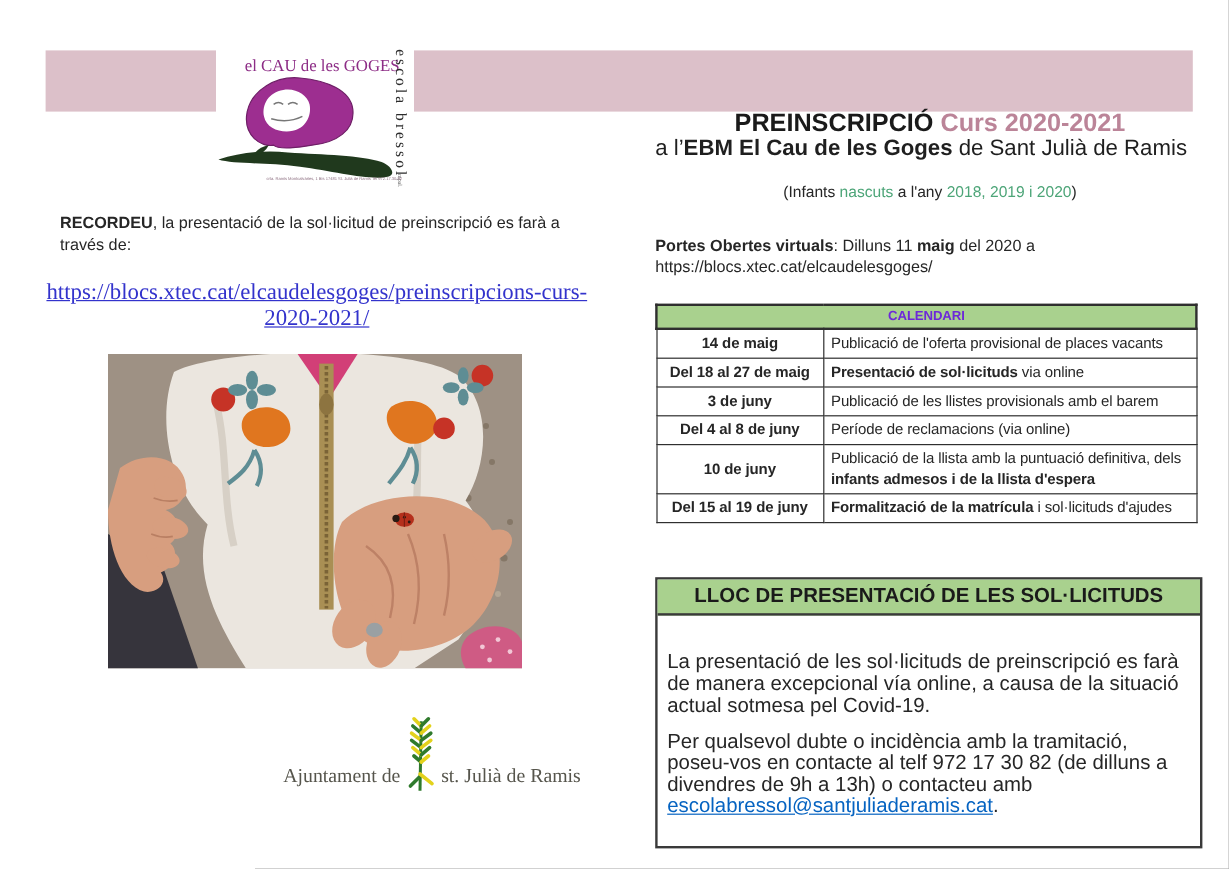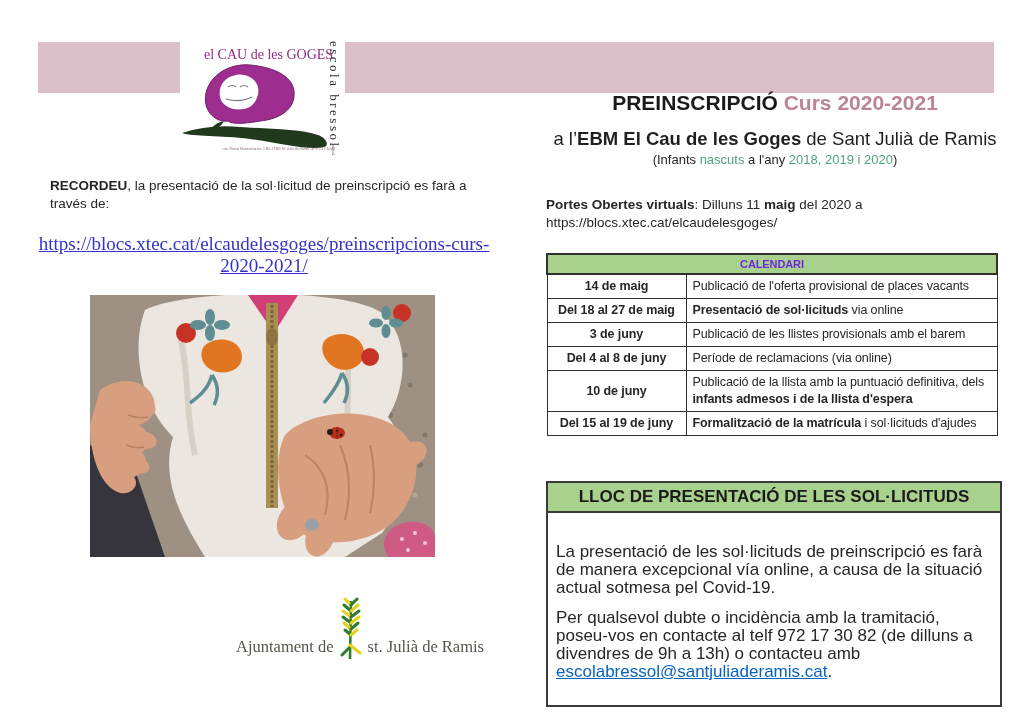--- a/index.html
+++ b/index.html
@@ -18,21 +18,21 @@
   .left-link{font-family:"Liberation Serif",serif;font-size:19px;color:#3333cc;text-decoration:underline;}
   .photo{position:absolute;left:90px;top:295px;width:345px;height:262px;}
   .ajuntament{position:absolute;left:236px;top:597px;height:64px;display:flex;align-items:flex-end;}
   .ajuntament .txt{font-family:"Liberation Serif",serif;font-size:16.5px;color:#56554c;padding-bottom:4px;white-space:nowrap;}
   .ajuntament .wheat{margin:0 2px;}
 
   
   .r-title{position:absolute;left:550px;top:90px;width:450px;text-align:center;font-size:21px;line-height:26px;}
   .seg-black-b{font-weight:bold;color:#1a1a1a;}
   .seg-rose-b{font-weight:bold;color:#bb8498;}
-  .r-subtitle{position:absolute;left:546px;top:127px;width:458px;text-align:center;font-size:18.5px;line-height:23px;font-weight:400;color:#1f1f1f;}
+  .r-subtitle{position:absolute;left:546px;top:111px;width:458px;font-size:18.5px;line-height:23px;font-weight:400;color:#1f1f1f;}
   .r-infants{position:absolute;left:546px;top:152px;width:458px;text-align:center;font-size:13px;line-height:16px;}
   .seg-b{font-weight:bold;}
   .seg-g{color:#4da578;}
   .r-portes{position:absolute;left:546px;top:196px;width:452px;font-size:13.5px;line-height:18px;}
   .r-portes-url{position:absolute;left:546px;top:214px;width:452px;font-size:13.5px;line-height:18px;}
 
   table.calendar{
     position:absolute;left:546px;top:253px;width:452px;border-collapse:collapse;
     font-size:12.5px;letter-spacing:-0.1px;
   }

